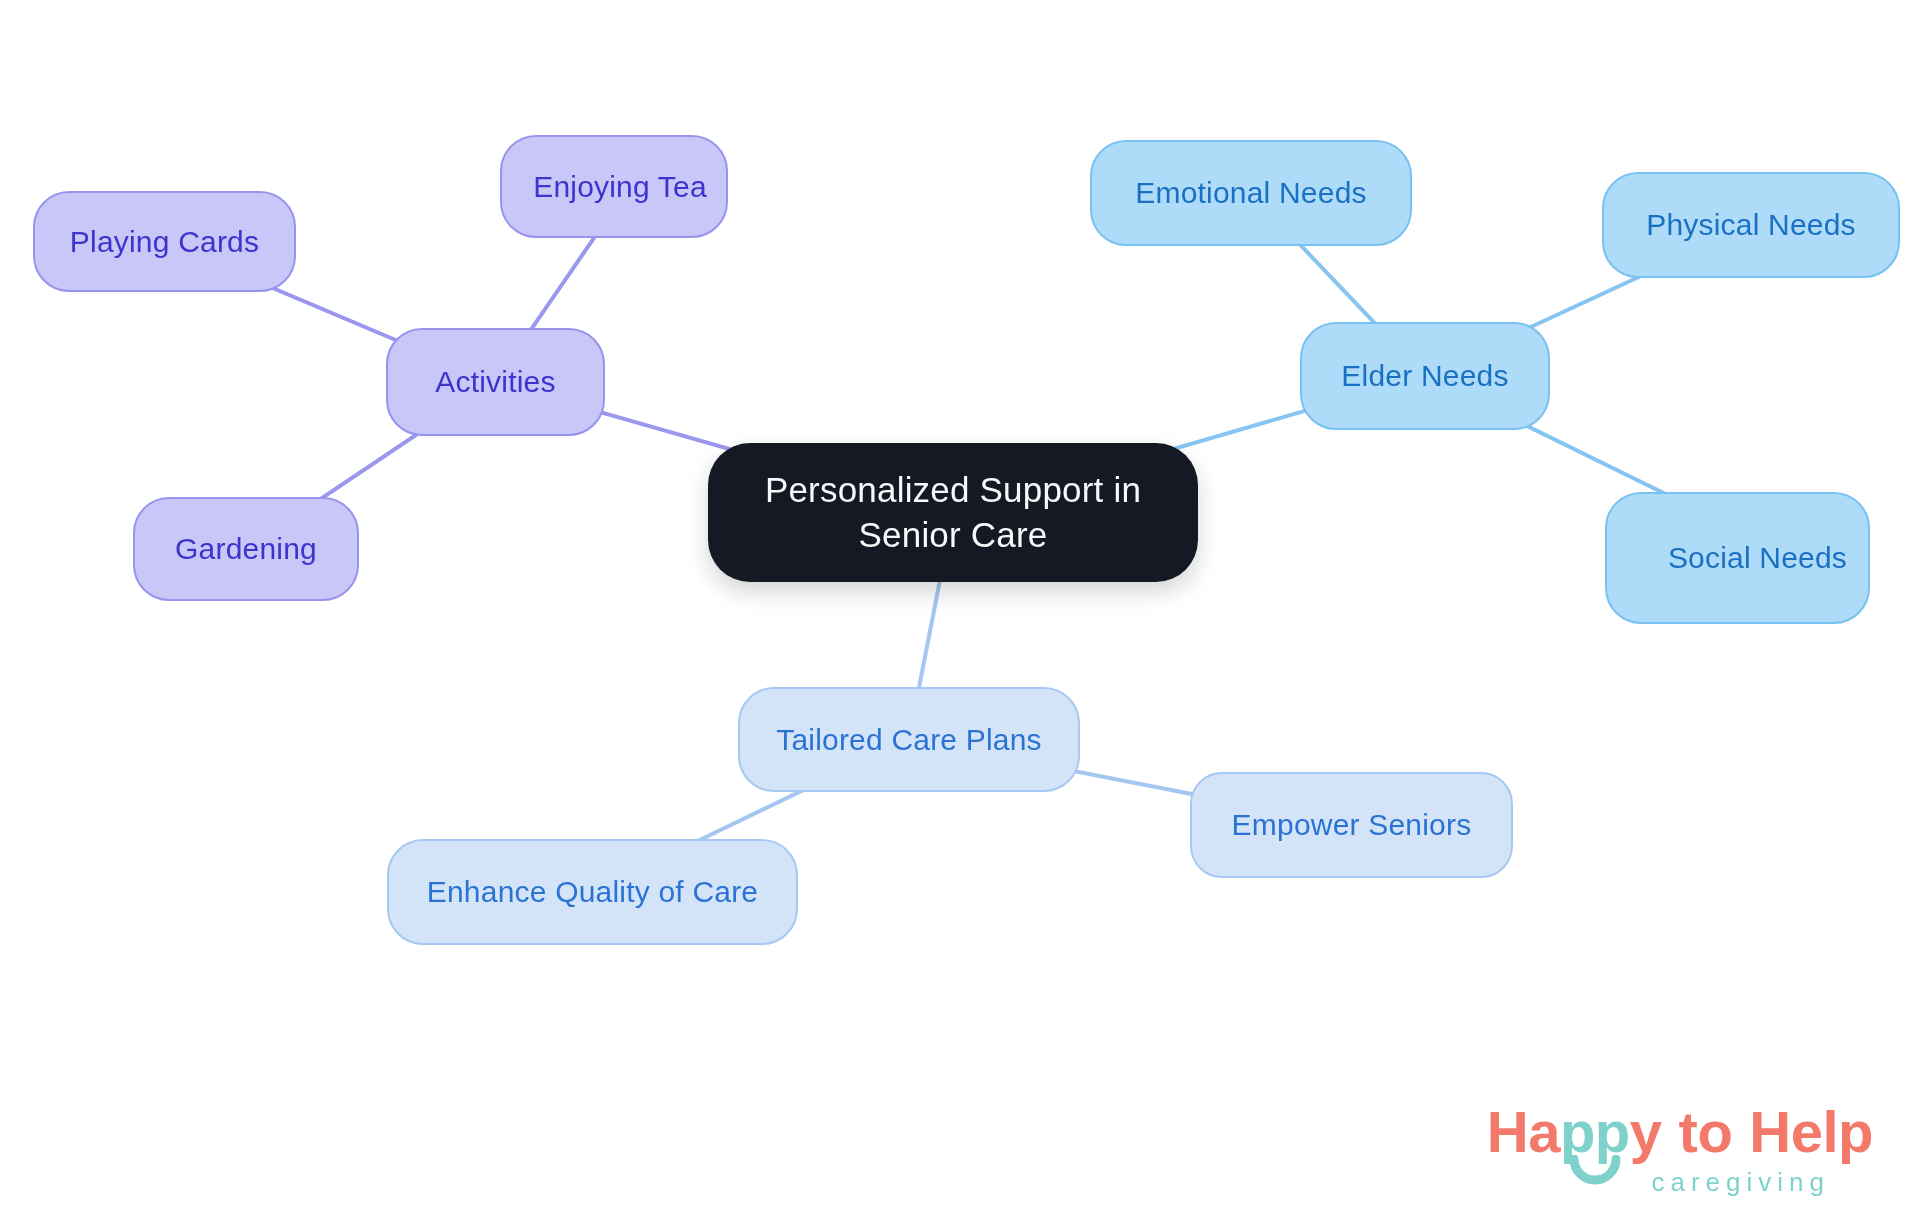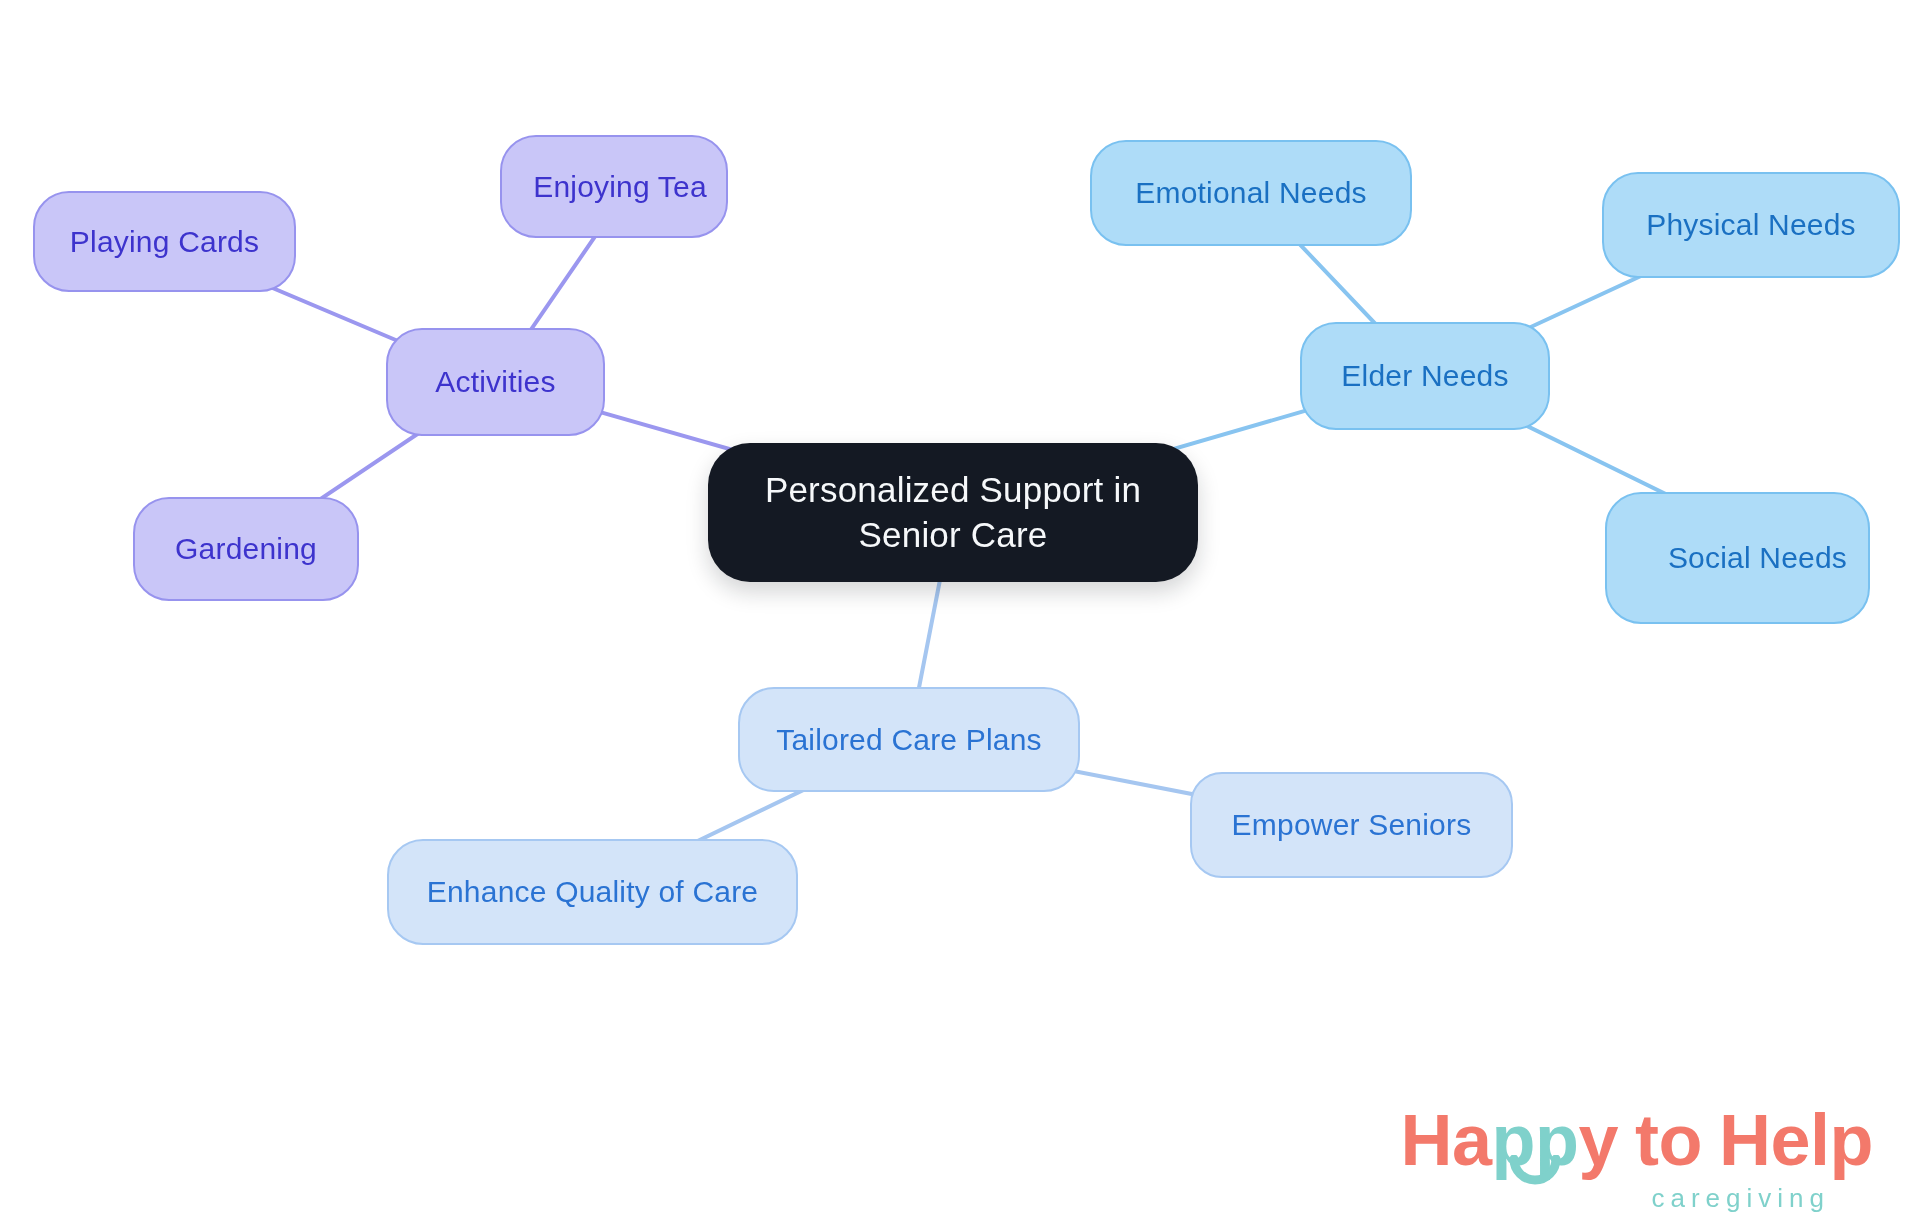--- a/index.html
+++ b/index.html
@@ -65,21 +65,21 @@
     position: absolute;
     top: 1100px;
     right: 47px;
     text-align: right;
   }
   .logo-main {
     display: flex;
     justify-content: space-between;
     align-items: baseline;
     gap: 17px;
-    font-size: 72px;
+    font-size: 58px;
     font-weight: 700;
     line-height: 1.12;
     letter-spacing: -0.5px;
   }
   .logo-word { display: inline-flex; }
   .coral { color: var(--logo-coral); }
   .teal  { color: var(--logo-teal); }
   .logo-pp { position: relative; display: inline-block; }
   .smile-icon {
     position: absolute;

